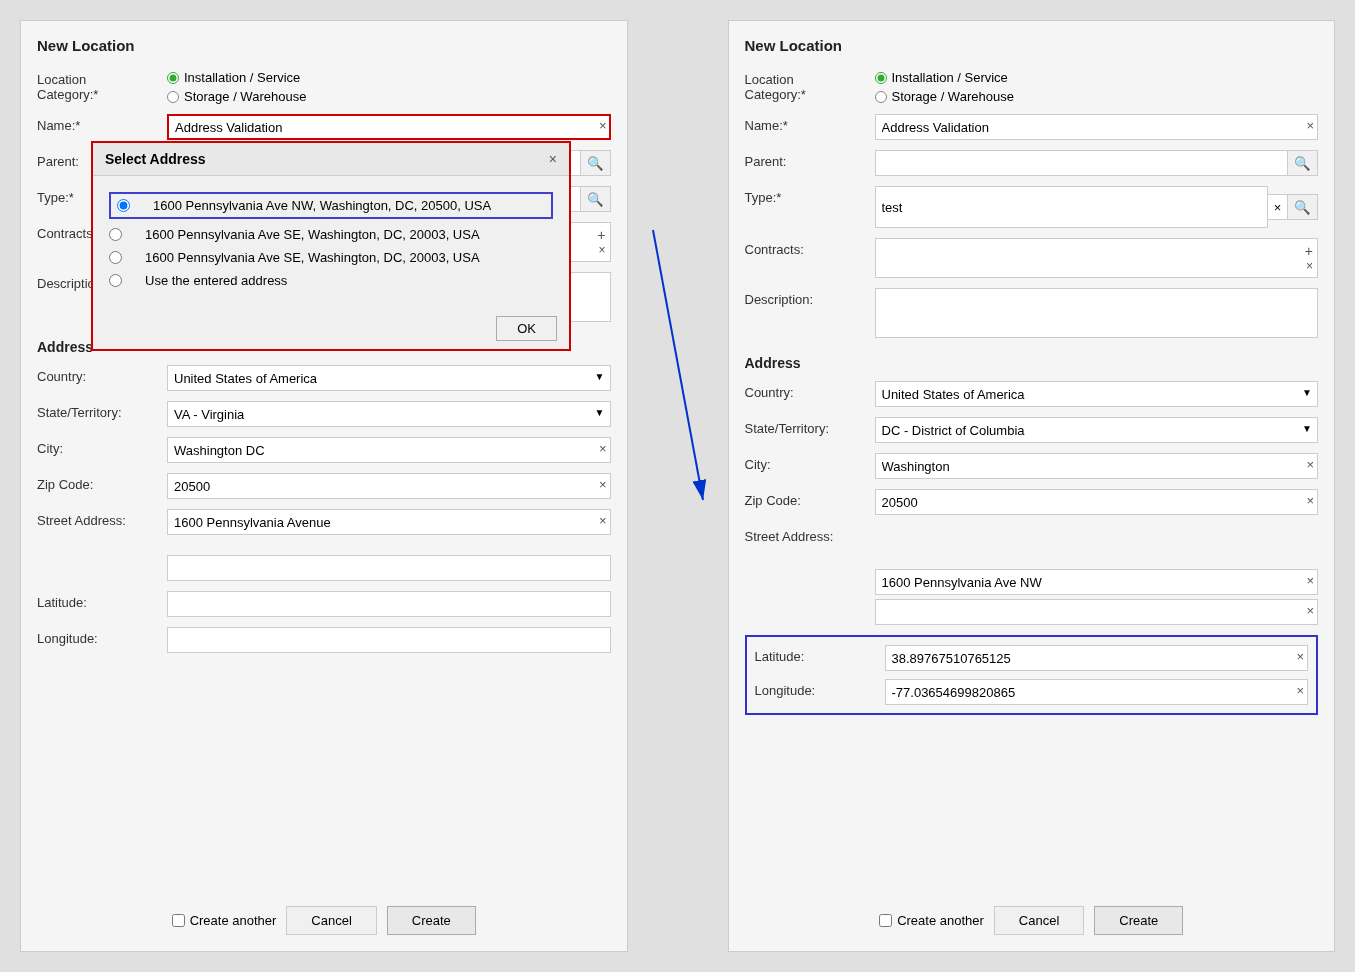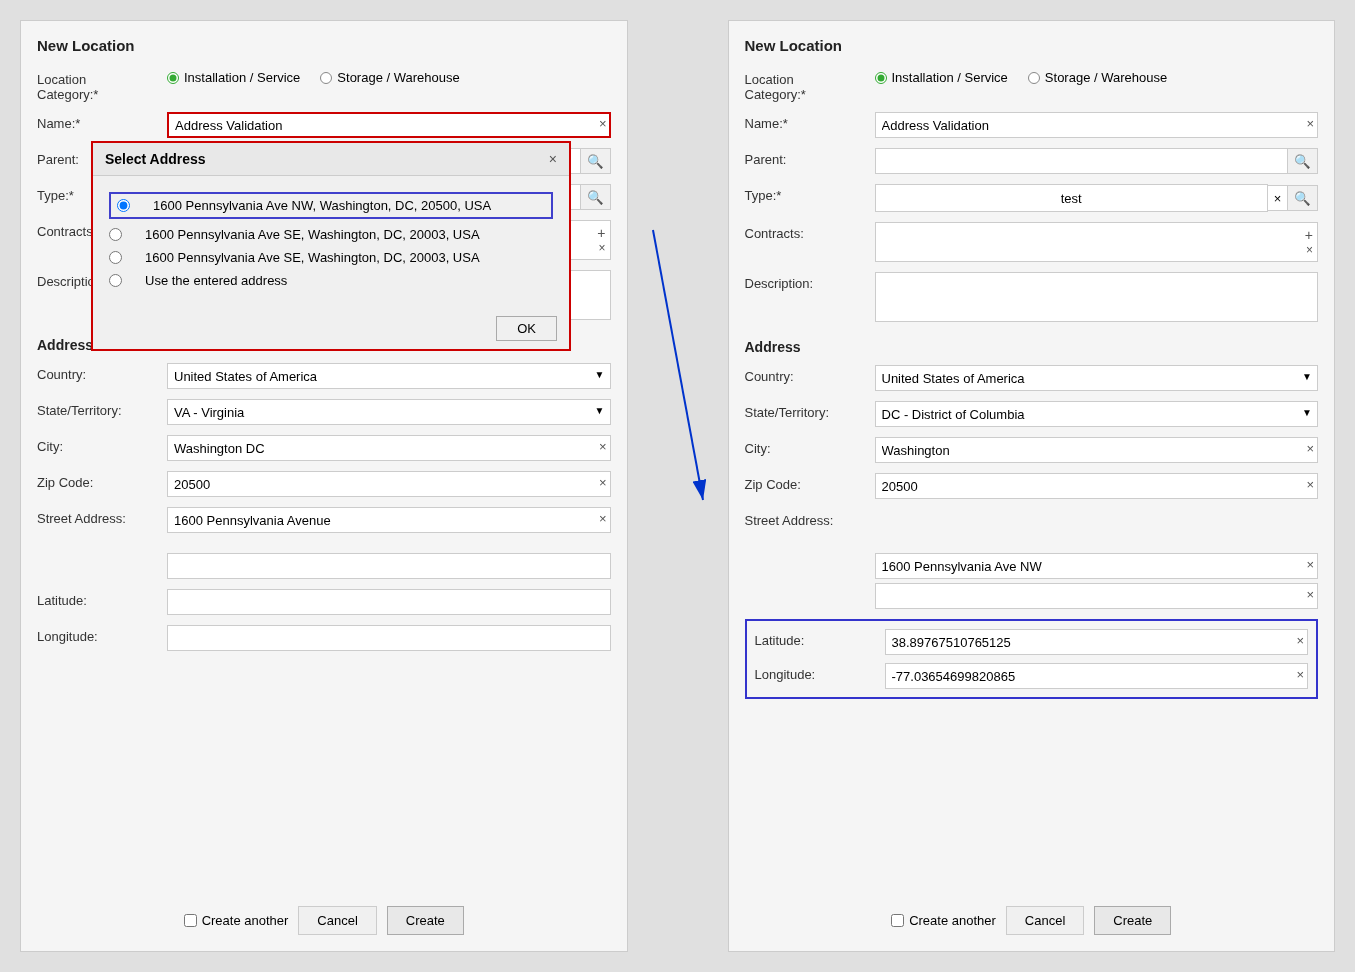--- a/index.html
+++ b/index.html
@@ -88,21 +88,22 @@
       border: 1px solid #ccc;
       background: #f0f0f0;
       padding: 3px 6px;
       cursor: pointer;
       height: 26px;
       margin-left: -1px;
     }
 
     .radio-group {
       display: flex;
-      gap: 20px;
+      flex-direction: column;
+      gap: 4px;
       padding-top: 2px;
     }
 
     .radio-group label {
       display: flex;
       align-items: center;
       gap: 5px;
       cursor: pointer;
     }
 
@@ -199,21 +200,21 @@
 
     .footer-buttons {
       display: flex;
       align-items: center;
       gap: 10px;
       margin-top: 36px;
       justify-content: center;
     }
 
     .btn {
-      padding: 6px 18px;
+      padding: 6px 24px;
       font-size: 13px;
       cursor: pointer;
       border: 1px solid #ccc;
       background: #f0f0f0;
     }
 
     .btn-create {
       background: #e8e8e8;
       border: 1px solid #aaa;
     }
@@ -506,21 +507,21 @@
     <div class="form-label">Parent:</div>
     <div class="input-with-search" style="flex:1;">
       <input type="text" style="flex: 1 1 0%; border: 1px solid rgb(204, 204, 204); padding: 4px 6px; font-size: 13px; height: 26px;">
       <button class="search-btn">🔍</button>
     </div>
   </div>
 
   <div class="form-row">
     <div class="form-label">Type:*</div>
     <div class="input-with-search" style="flex:1;">
-      <input type="text" style="flex: 1 1 0%; border: 1px solid rgb(204, 204, 204); padding: 4px 6px; font-size: 13px; height: 28px; text-align: center;" value="test">
+      <input type="text" style="flex: 1 1 0%; border: 1px solid rgb(204, 204, 204); padding: 4px 6px; font-size: 13px; height: 42px;" value="test">
       <span style="padding:4px 6px;background:#fff;border:1px solid #ccc;cursor:pointer;margin-left:-1px;height:26px;display:flex;align-items:center;">×</span>
       <button class="search-btn">🔍</button>
     </div>
   </div>
 
   <div class="form-row">
     <div class="form-label">Contracts:</div>
     <div style="flex:1; position:relative;">
       <div class="contracts-wrap">
         <span class="contracts-plus">+</span>

